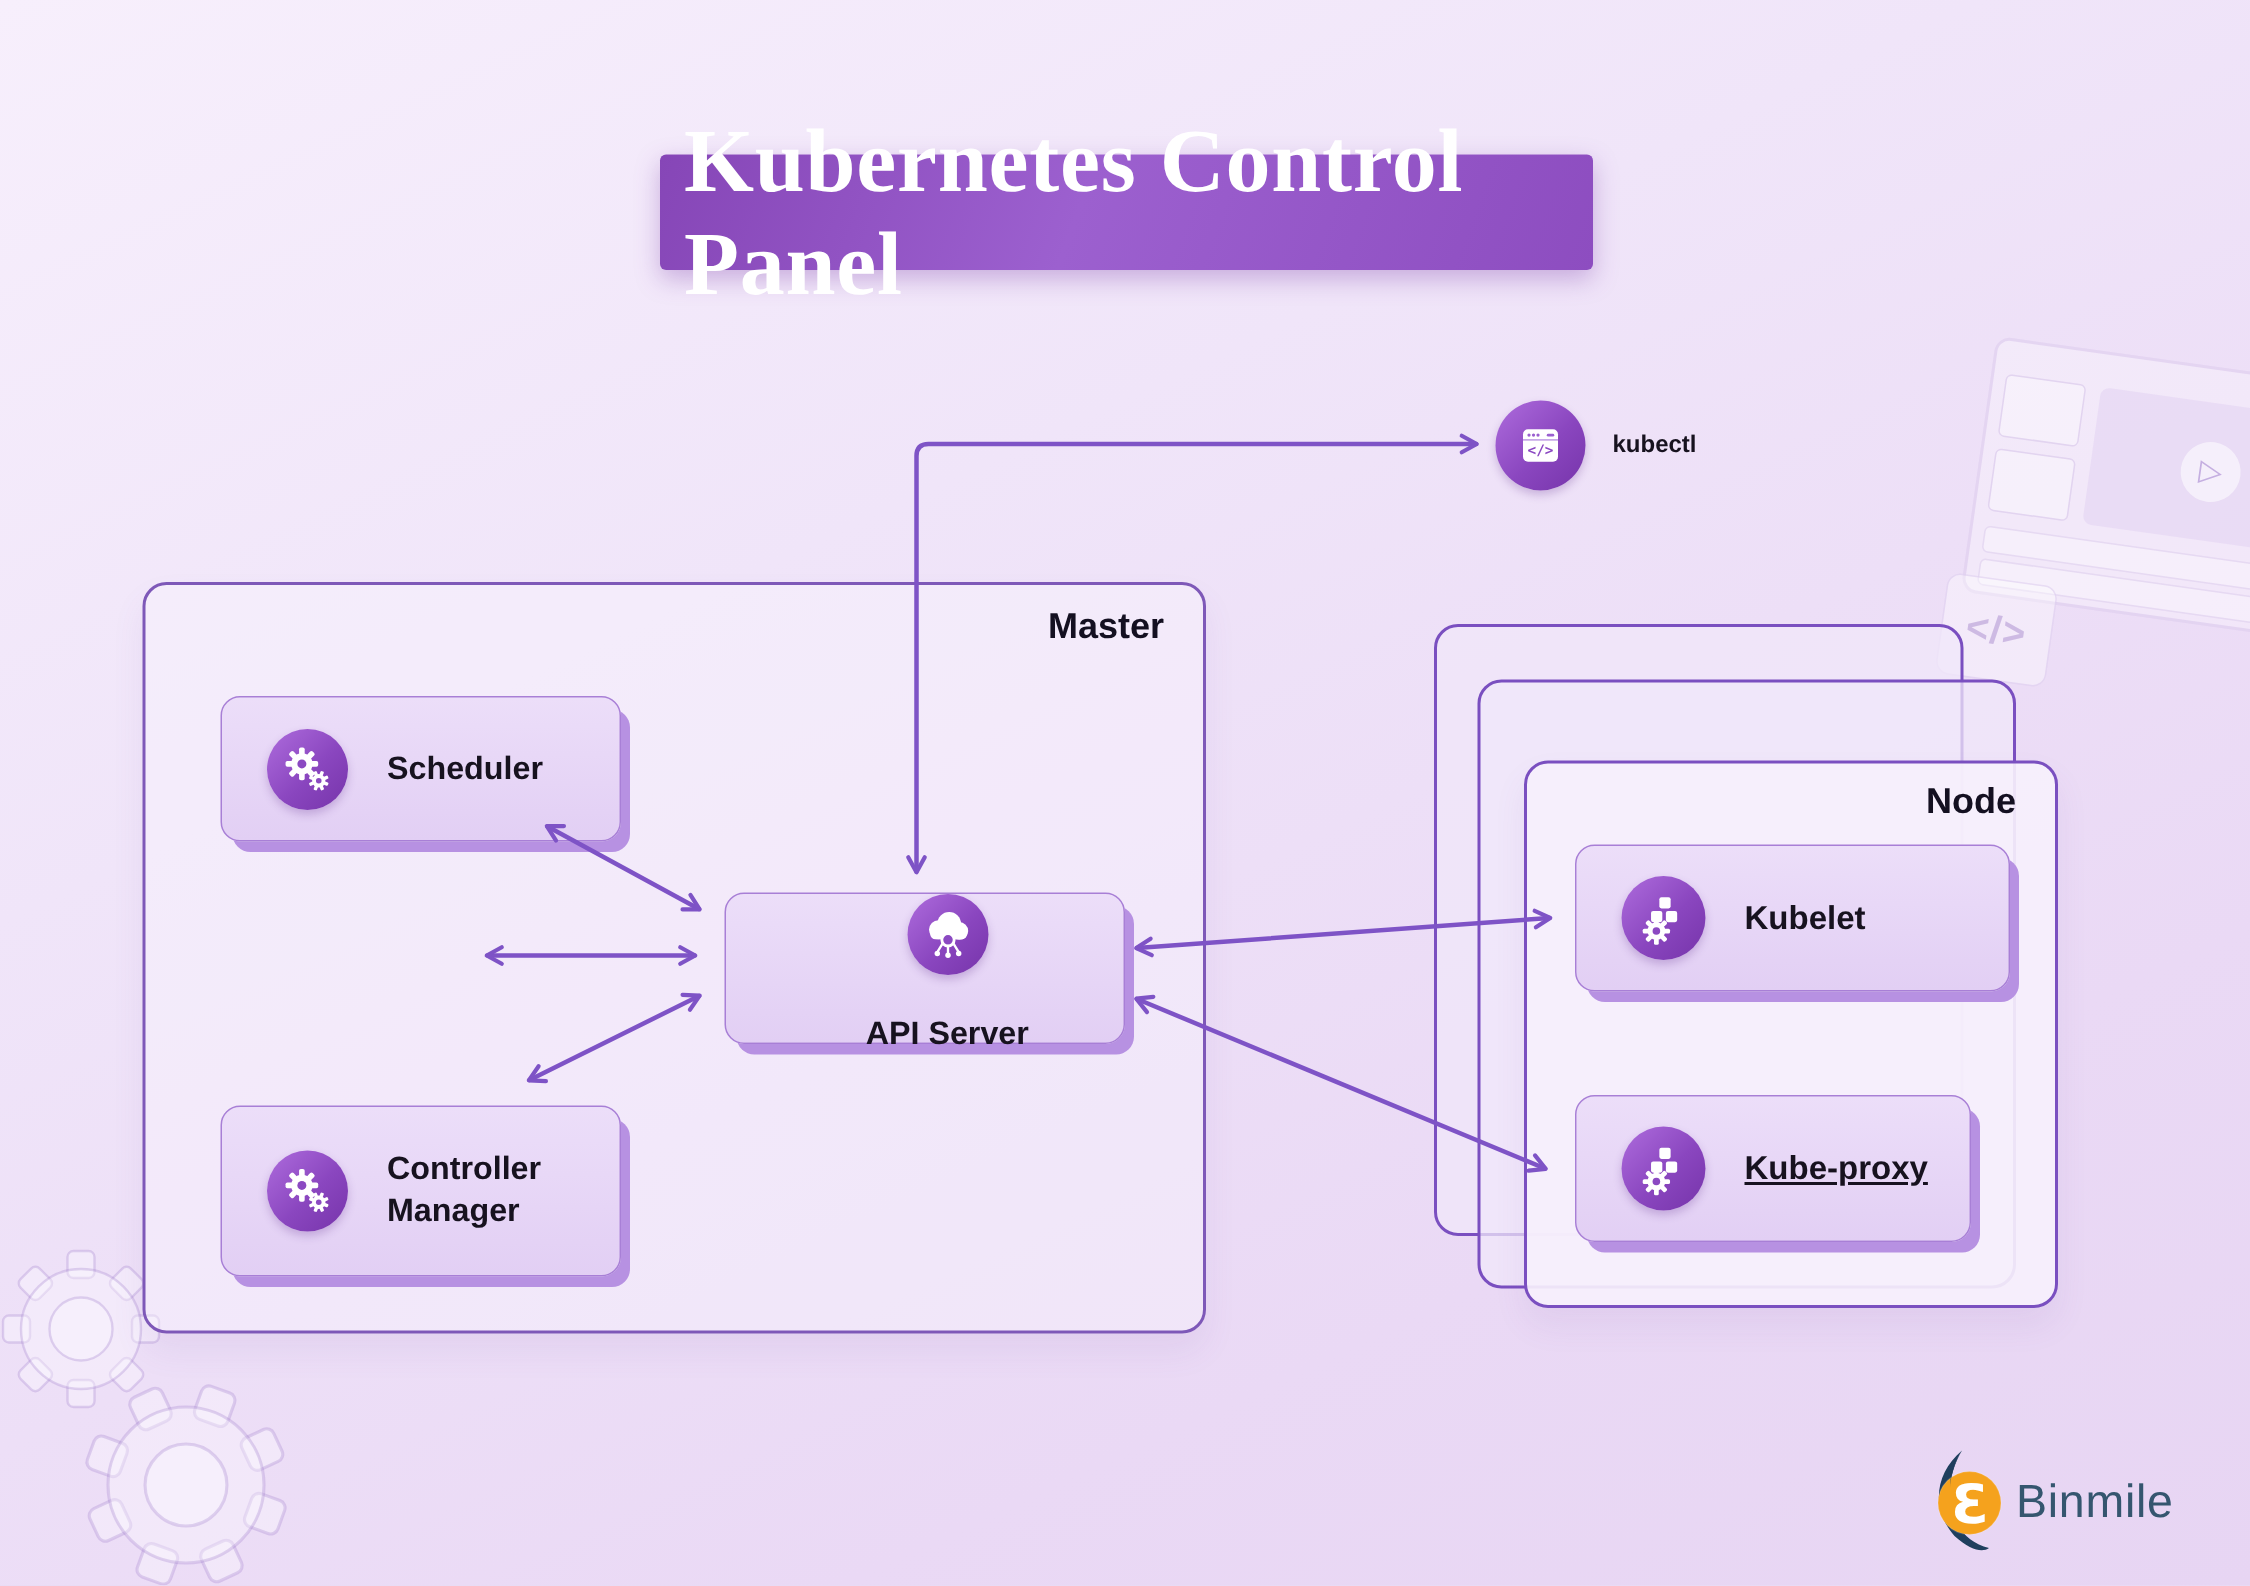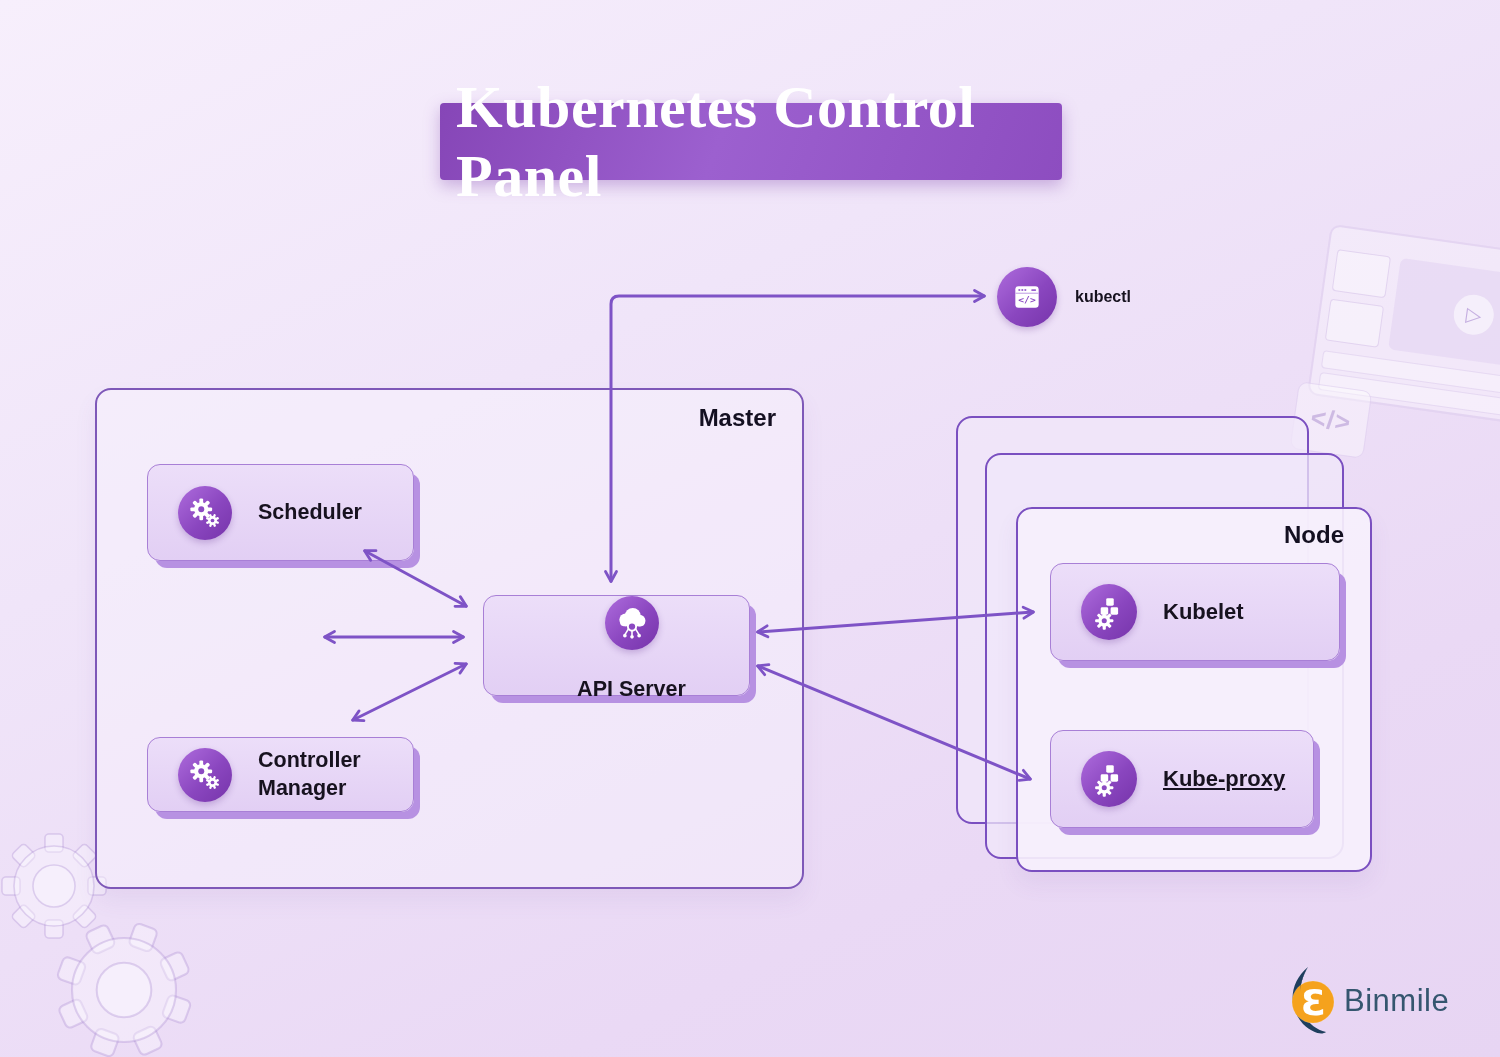--- a/index.html
+++ b/index.html
@@ -54,21 +54,21 @@
     display:flex;align-items:center;padding-left:30px;gap:26px;box-sizing:border-box;
   }
   .comp-label{font-size:21.5px;font-weight:600;color:#17121f;line-height:1.3;}
   .icon-circle{
     width:54px;height:54px;border-radius:50%;flex:0 0 auto;
     background:linear-gradient(135deg,#ae6cdd 0%,#8a46bf 55%,#7634aa 100%);
     display:flex;align-items:center;justify-content:center;
     box-shadow:0 3px 6px rgba(90,40,140,.25);
   }
   #scheduler{left:50px;top:55px;width:267px;height:97px;margin-top:19px;}
-  #controller-manager{left:50px;top:347px;width:267px;height:75px;}
+  #controller-manager{left:50px;top:347px;width:267px;height:114px;}
   #controller-manager .comp-label{width:130px;}
   #api-server{left:386px;top:205px;width:267px;height:101px;flex-direction:column;}
   #kubelet{left:32px;top:54px;width:290px;height:98px;}
   #kube-proxy{left:32px;top:221px;width:264px;height:98px;text-decoration:underline;}
   
   .floaticon{position:absolute;display:flex;align-items:center;gap:18px;z-index:3;}
   #etcd{left:144px;top:212px;flex-direction:column;gap:8px;width:120px;margin-left:-30px;align-items:center;}
   #etcd .icon-circle{width:60px;height:60px;}
   #kubectl{left:997px;top:267px;}
   #kubectl .icon-circle{width:60px;height:60px;}

